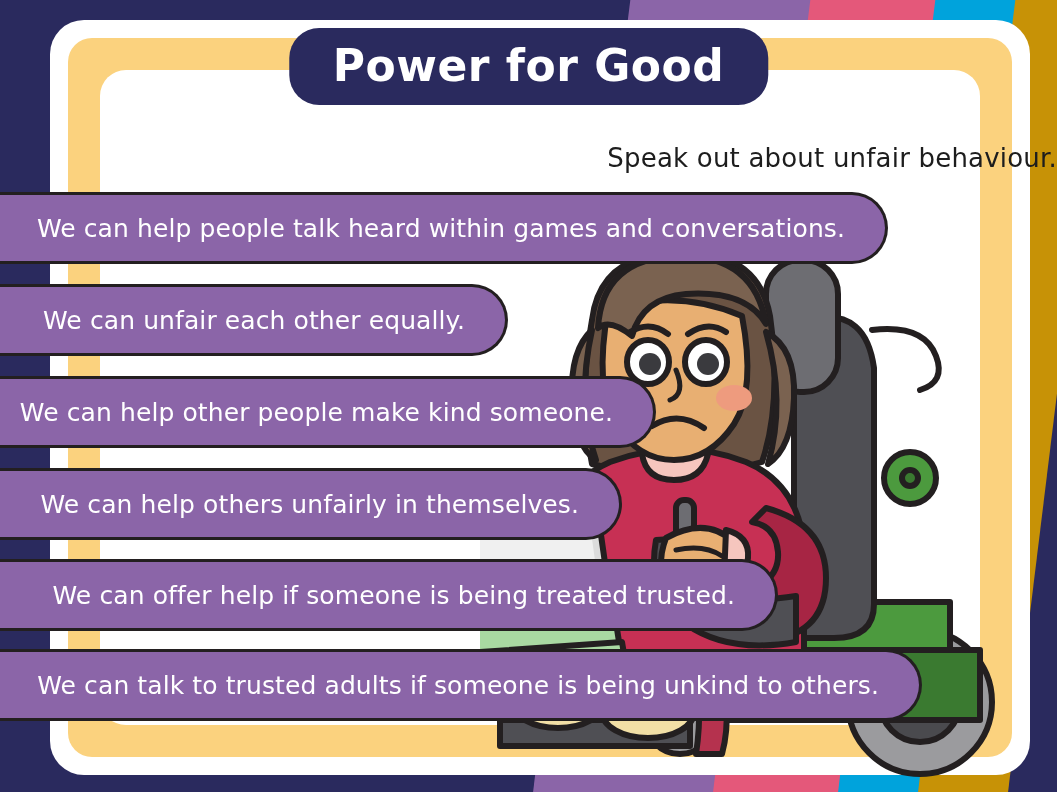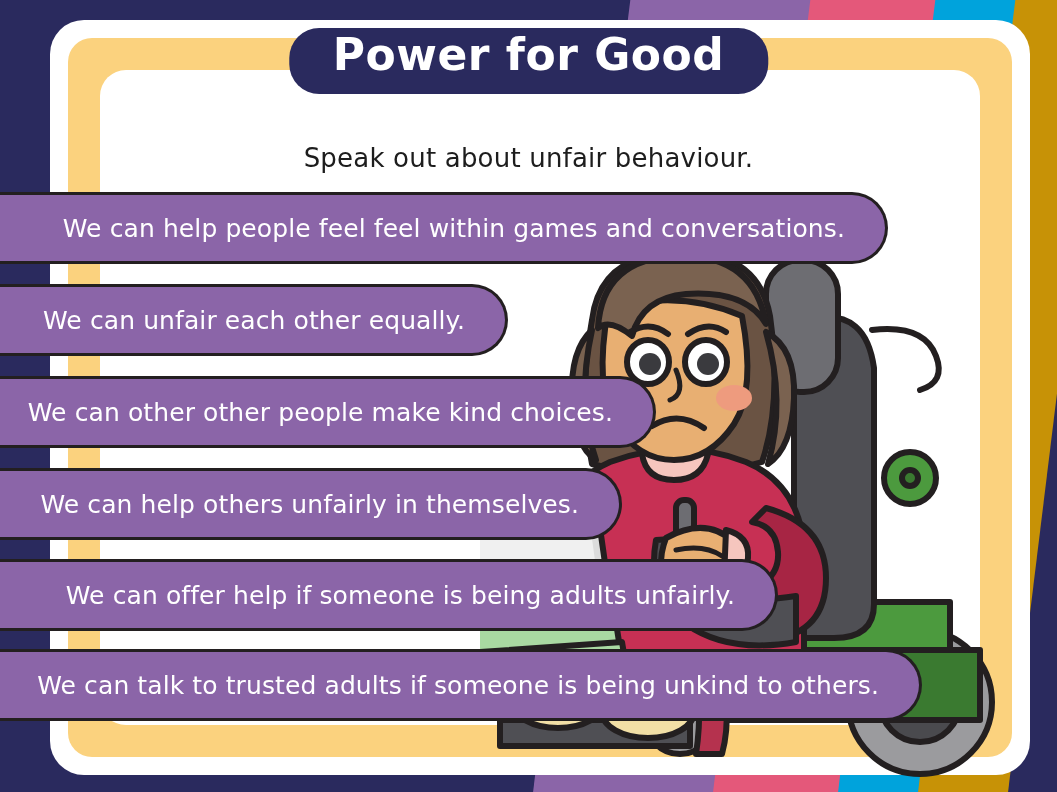--- a/index.html
+++ b/index.html
@@ -26,30 +26,30 @@
   }
   #card-inner {
     position:absolute; left:32px; top:32px; right:32px; bottom:32px;
     background:#ffffff; border-radius:26px; overflow:hidden;
   }
 
   
   #title-pill {
     position:absolute; left:50%; top:28px; transform:translateX(-50%);
     background:#2A2A5E; color:#ffffff; border-radius:30px;
-    padding:4px 44px 16px; z-index:6; white-space:nowrap;
+    padding:15px 44px 16px; z-index:6; white-space:nowrap;
   }
   #title-text {
     font-family:"DejaVu Sans", sans-serif;
     font-size:44px; font-weight:bold; letter-spacing:.5px; line-height:1.05;
   }
 
   
   #subtitle {
-    position:absolute; left:0; right:0; top:143px; text-align:center;
+    position:absolute; left:0; right:0; top:143px; text-align:right;
     z-index:5; color:#1d1d1d; font-size:26px; letter-spacing:.2px;
     font-family:"DejaVu Sans", sans-serif;
   }
 
   
   #illustration { position:absolute; left:480px; top:250px; width:560px; height:530px; z-index:3; }
 
   
   #banners { position:absolute; left:0; top:0; width:1057px; height:792px; z-index:5; }
   .banner {
@@ -143,30 +143,30 @@
 </div>
 
 <div id="title-pill">
   <div id="title-text">Power for Good</div>
 </div>
 
 <div id="subtitle">Speak out about unfair behaviour.</div>
 
 <div id="banners">
     <div class="banner" style="top: 192px; width: 928px; background: rgb(139, 101, 168);">
-      <span class="banner-text">We can help people feel feel within games and conversations.</span>
+      <span class="banner-text">We can help people talk heard within games and conversations.</span>
     </div>
     <div class="banner" style="top: 284px; width: 548px; background: rgb(139, 101, 168);">
       <span class="banner-text">We can unfair each other equally.</span>
     </div>
     <div class="banner" style="top: 376px; width: 696px; background: rgb(139, 101, 168);">
-      <span class="banner-text">We can other other people make kind choices.</span>
+      <span class="banner-text">We can help other people make kind someone.</span>
     </div>
     <div class="banner" style="top: 468px; width: 662px; background: rgb(139, 101, 168);">
       <span class="banner-text">We can help others unfairly in themselves.</span>
     </div>
     <div class="banner" style="top: 559px; width: 818px; background: rgb(139, 101, 168);">
-      <span class="banner-text">We can offer help if someone is being adults unfairly.</span>
+      <span class="banner-text">We can offer help if someone is being treated trusted.</span>
     </div>
     <div class="banner" style="top: 649px; width: 962px; background: rgb(139, 101, 168);">
       <span class="banner-text">We can talk to trusted adults if someone is being unkind to others.</span>
     </div>
   </div>
 
 </body></html>

